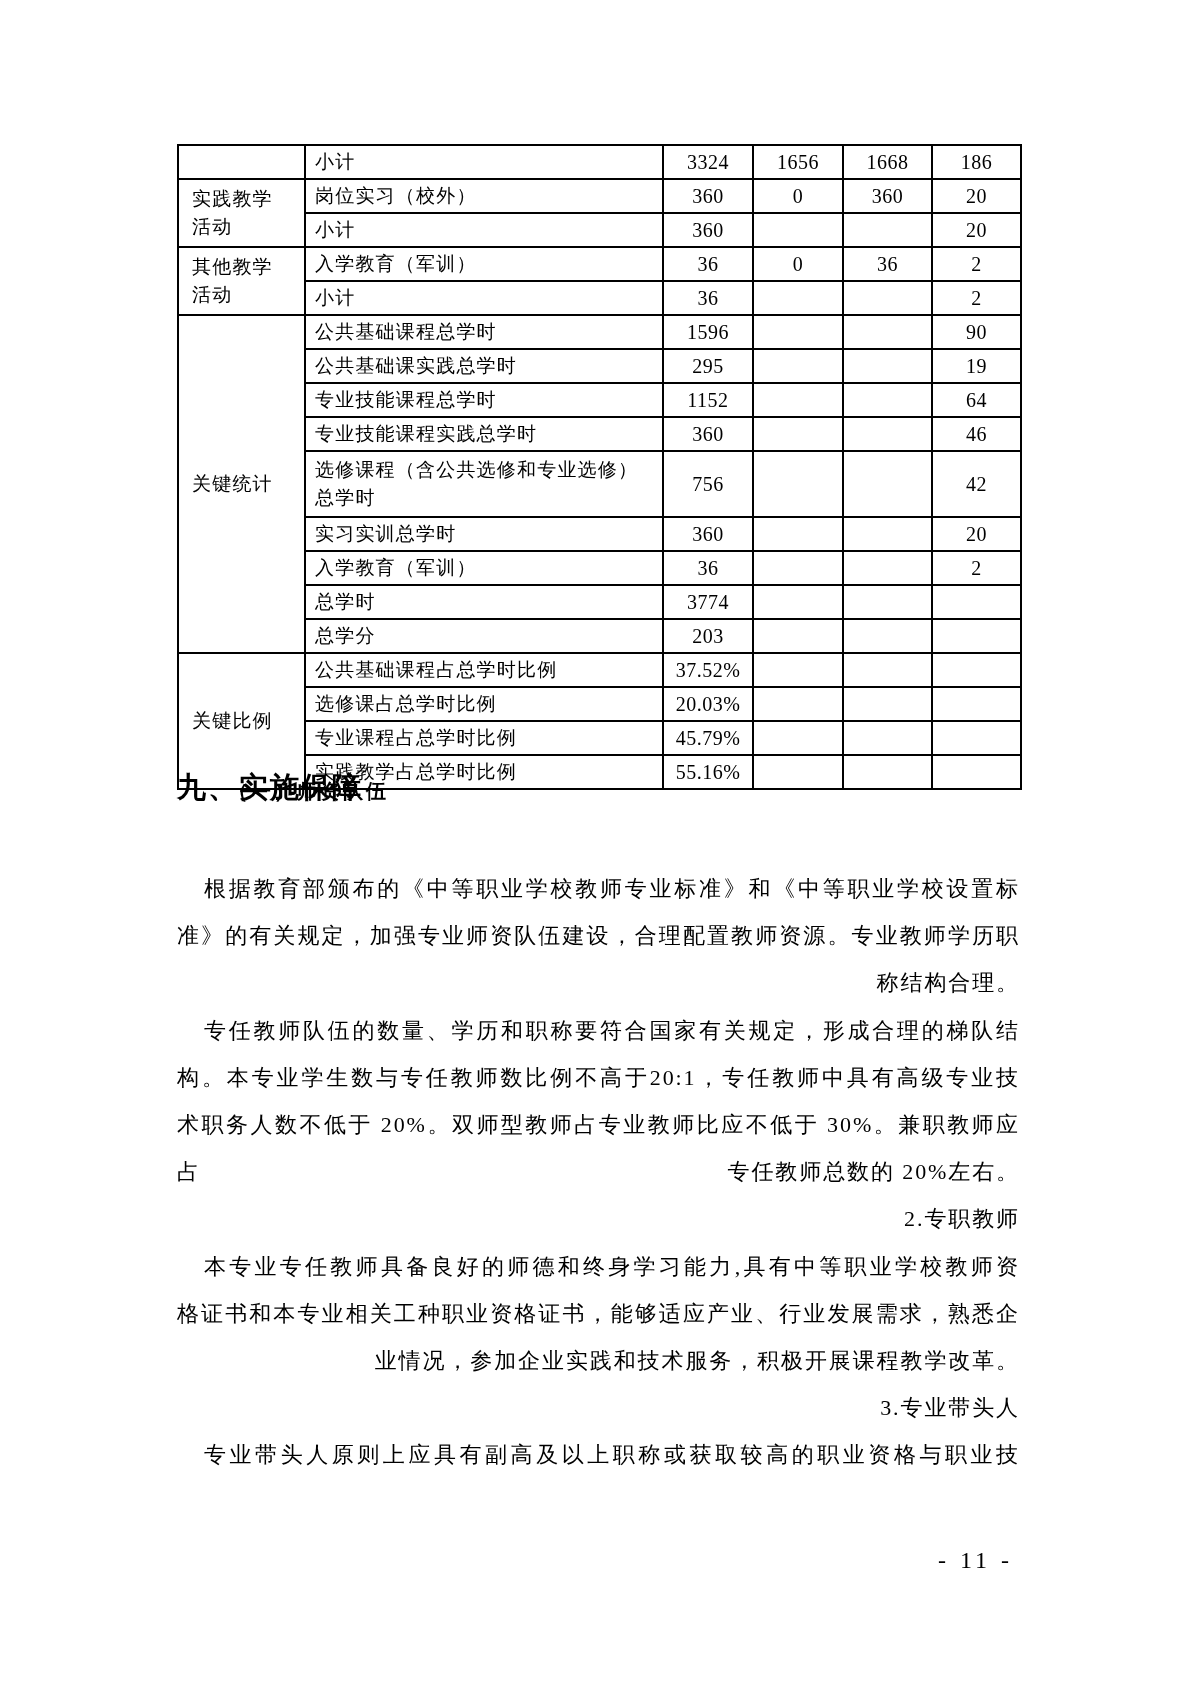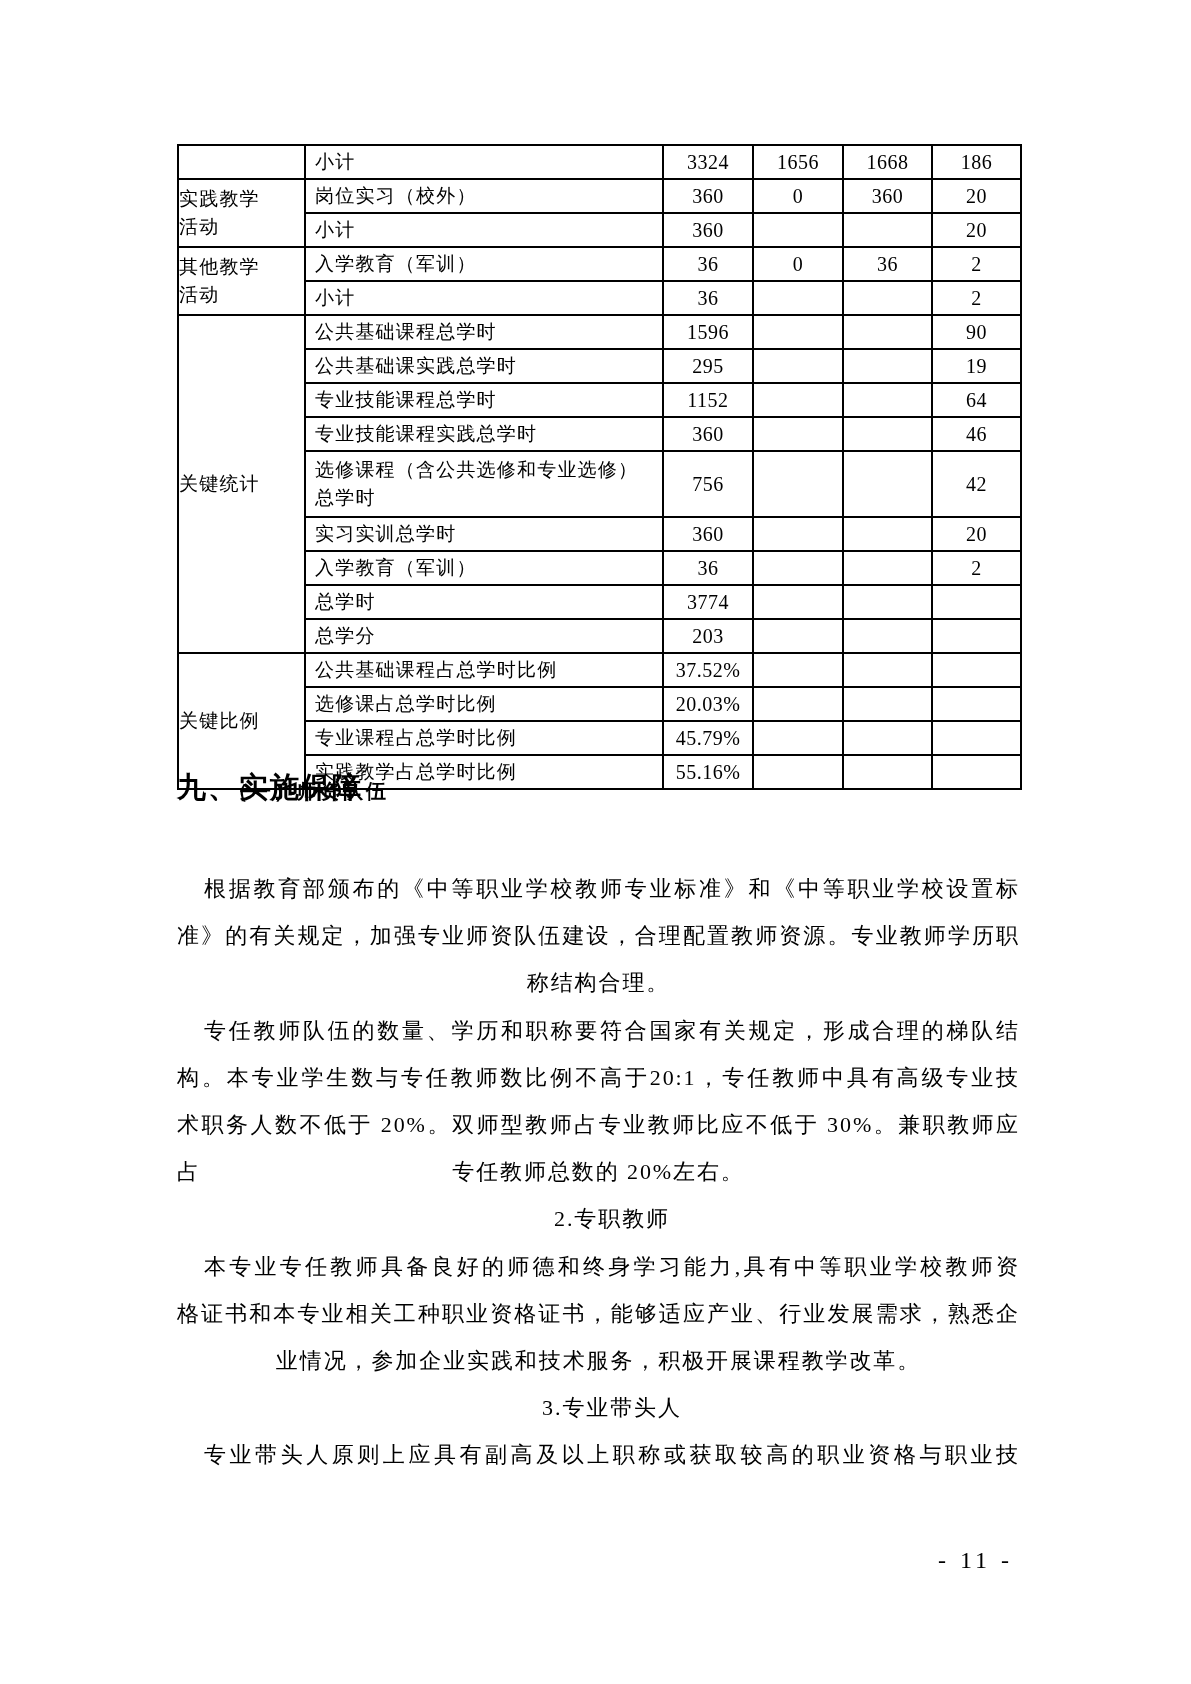--- a/index.html
+++ b/index.html
@@ -22,20 +22,21 @@
   .doc-table td{
     border:2px solid #000;
     height:32px;
     padding:0;
     vertical-align:middle;
     font-size:19px;
     line-height:28px;
     overflow:visible;
   }
   .doc-table td.cat{
+    padding-left:13px;
     letter-spacing:1.2px;
     white-space:pre-line;
     word-break:keep-all;
     text-align:left;
   }
   .doc-table td.lbl{
     padding-left:9px;
     letter-spacing:1.2px;
     white-space:pre-line;
     word-break:keep-all;
@@ -64,21 +65,21 @@
   .body-text{
     position:absolute;left:177px;top:865px;
     width:843px;
     font-size:22px;
     letter-spacing:1.9px;
     line-height:47.2px;
   }
   .bl{
     height:47.2px;
     white-space:nowrap;
-    text-align:center;
+    text-align:right;
   }
   .bl.jf{
     white-space:normal;
     text-align:justify;
     text-align-last:justify;
   }
   .bl.ind{padding-left:27px;}
   
   .page-footer{
     position:absolute;top:1547px;right:178px;

